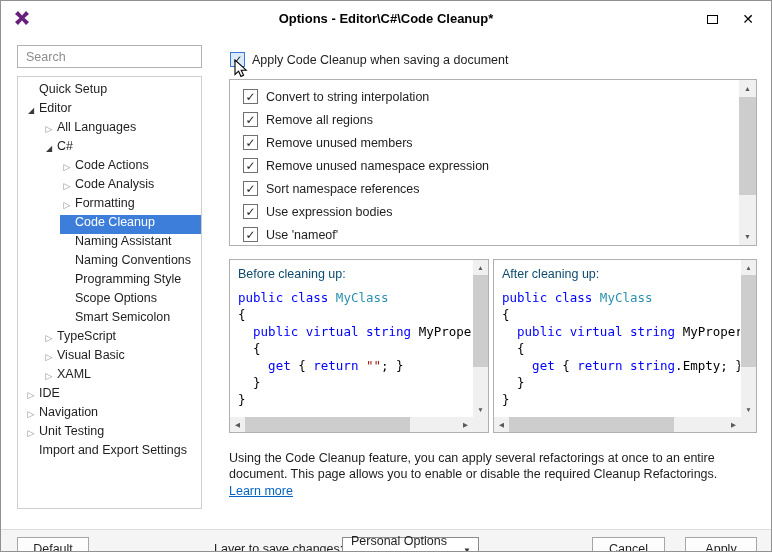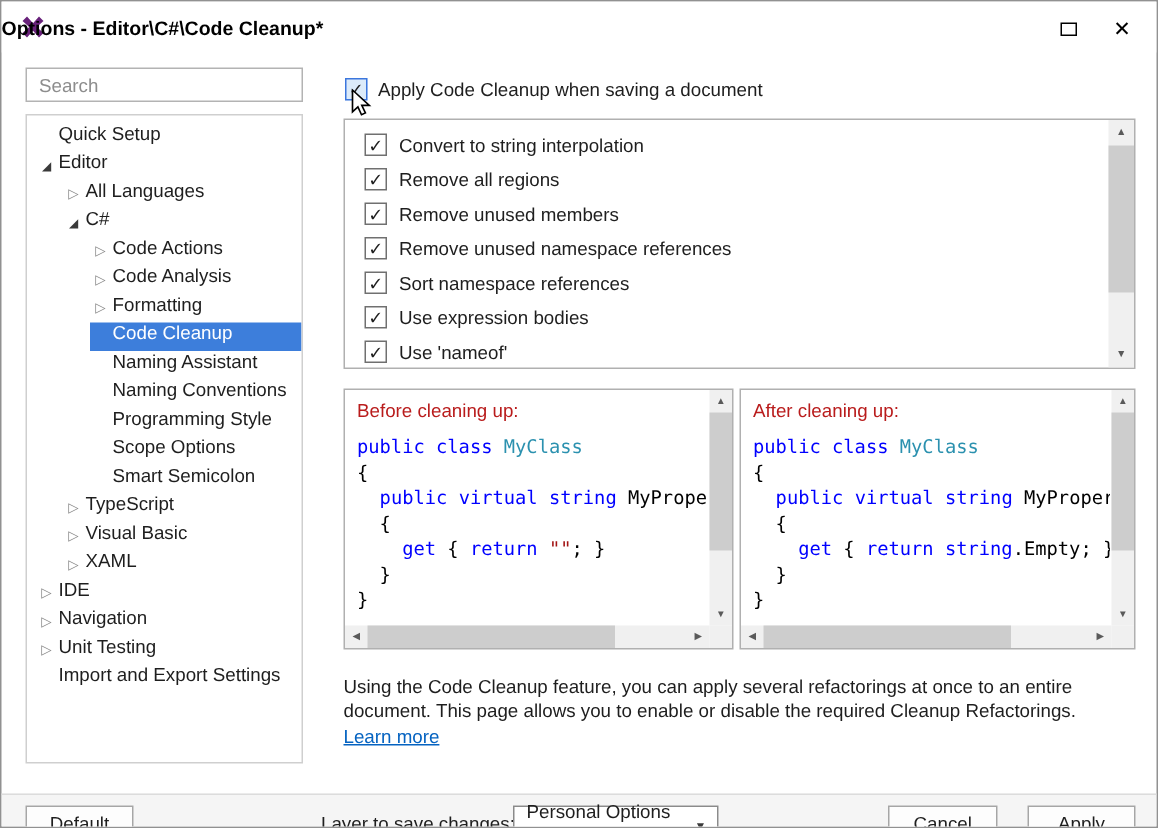--- a/index.html
+++ b/index.html
@@ -6,21 +6,21 @@
   html,body { background:#d0d0d0; }
   .window {
     position: relative; width: 772px; height: 552px;
     background: #ffffff; border: 1px solid #919191;
     font-family: "Liberation Sans", "DejaVu Sans", sans-serif;
     font-size: 12.5px; color: #1e1e1e; overflow: hidden;
   }
   
   .titlebar { position:absolute; left:0; top:0; right:0; height:34px; background:#fff; }
   .vs-logo { position:absolute; left:12px; top:8px; width:18px; height:18px; }
-  .win-title { position:absolute; left:0; right:0; top:10px; text-align:left; font-weight:bold; font-size:13px; color:#000; }
+  .win-title { position:absolute; left:0; right:0; top:10px; text-align:center; font-weight:bold; font-size:13px; color:#000; }
   .win-btn { position:absolute; top:7px; width:26px; height:22px; display:flex; align-items:center; justify-content:center; cursor:default; }
   .btn-max { right:46px; }
   .btn-close { right:10px; font-size:14px; color:#000; }
   .max-glyph { display:inline-block; width:11px; height:9px; border:1px solid #000; }
   
   .search { position:absolute; left:16px; top:44px; width:185px; height:23px; border:1px solid #b3b3b3; padding:0 8px; font-family:inherit; font-size:12.5px; color:#1e1e1e; outline:none; }
   .search::placeholder { color:#8d8d8d; }
   .tree { position:absolute; left:16px; top:75px; width:185px; height:433px; border:1px solid #cfcfcf; padding-top:5px; overflow:hidden; background:#fff; }
   .tree-item { height:19px; display:flex; align-items:flex-start; white-space:nowrap; }
   .lvl0 { margin-left:6px; } .lvl1 { margin-left:24px; } .lvl2 { margin-left:42px; }
@@ -50,21 +50,21 @@
   .panel-vscroll .thumb { position:absolute; left:0; width:15px; top:15px; height:92px; background:#cdcdcd; }
   .panel-hscroll { position:absolute; left:0; right:15px; bottom:0; height:15px; background:#f0f0f0; }
   .panel-hscroll .arr { position:absolute; top:0; width:15px; height:15px; text-align:center; font-size:6.5px; color:#5a5a5a; line-height:15px; }
   .panel-hscroll .arr.left { left:0; } .panel-hscroll .arr.right { right:0; }
   .panel-hscroll .thumb { position:absolute; top:0; height:15px; left:15px; width:165px; background:#cdcdcd; }
   .scroll-corner { position:absolute; right:0; bottom:0; width:15px; height:15px; background:#f0f0f0; }
   
   .code-panel { position:absolute; top:258px; height:174px; border:1px solid #b0b0b0; background:#fff; overflow:hidden; }
   .panel-before { left:228px; width:260px; }
   .panel-after { left:492px; width:264px; }
-  .panel-title { position:absolute; left:8px; top:7px; color:#b91c1c; }
+  .panel-title { position:absolute; left:8px; top:7px; color:#0c4a6e; }
   .code { position:absolute; left:8px; top:29px; right:16px; bottom:16px; overflow:hidden;
           font-family:"DejaVu Sans Mono","Liberation Mono",monospace; font-size:12.5px; line-height:17px; }
   .code-line { white-space:pre; }
   .tok-k { color:var(--keyword); } .tok-t { color:var(--type); } .tok-s { color:var(--string); } .tok-p { color:#000; }
   
   .description { position:absolute; left:228px; top:449px; width:532px; line-height:16px; color:#1e1e1e; }
   .learn-more { position:absolute; left:228px; top:483px; color:var(--link); text-decoration:underline; cursor:pointer; }
   
   .footer { position:absolute; left:0; right:0; bottom:0; height:22px; background:#f5f5f5; border-top:1px solid #dcdcdc; }
   .btn { position:absolute; top:7px; height:24px; border:1px solid #a6a6a6; background:#fdfdfd; font-family:inherit; font-size:12.5px; color:#1e1e1e; }
@@ -205,21 +205,21 @@
         <div class="list-row">
           <span class="checkbox checked">
             <span class="check">✓</span>
           </span>
           <span>Remove unused members</span>
         </div>
         <div class="list-row">
           <span class="checkbox checked">
             <span class="check">✓</span>
           </span>
-          <span>Remove unused namespace references</span>
+          <span>Remove unused namespace expression</span>
         </div>
         <div class="list-row">
           <span class="checkbox checked">
             <span class="check">✓</span>
           </span>
           <span>Sort namespace references</span>
         </div>
         <div class="list-row">
           <span class="checkbox checked">
             <span class="check">✓</span>

